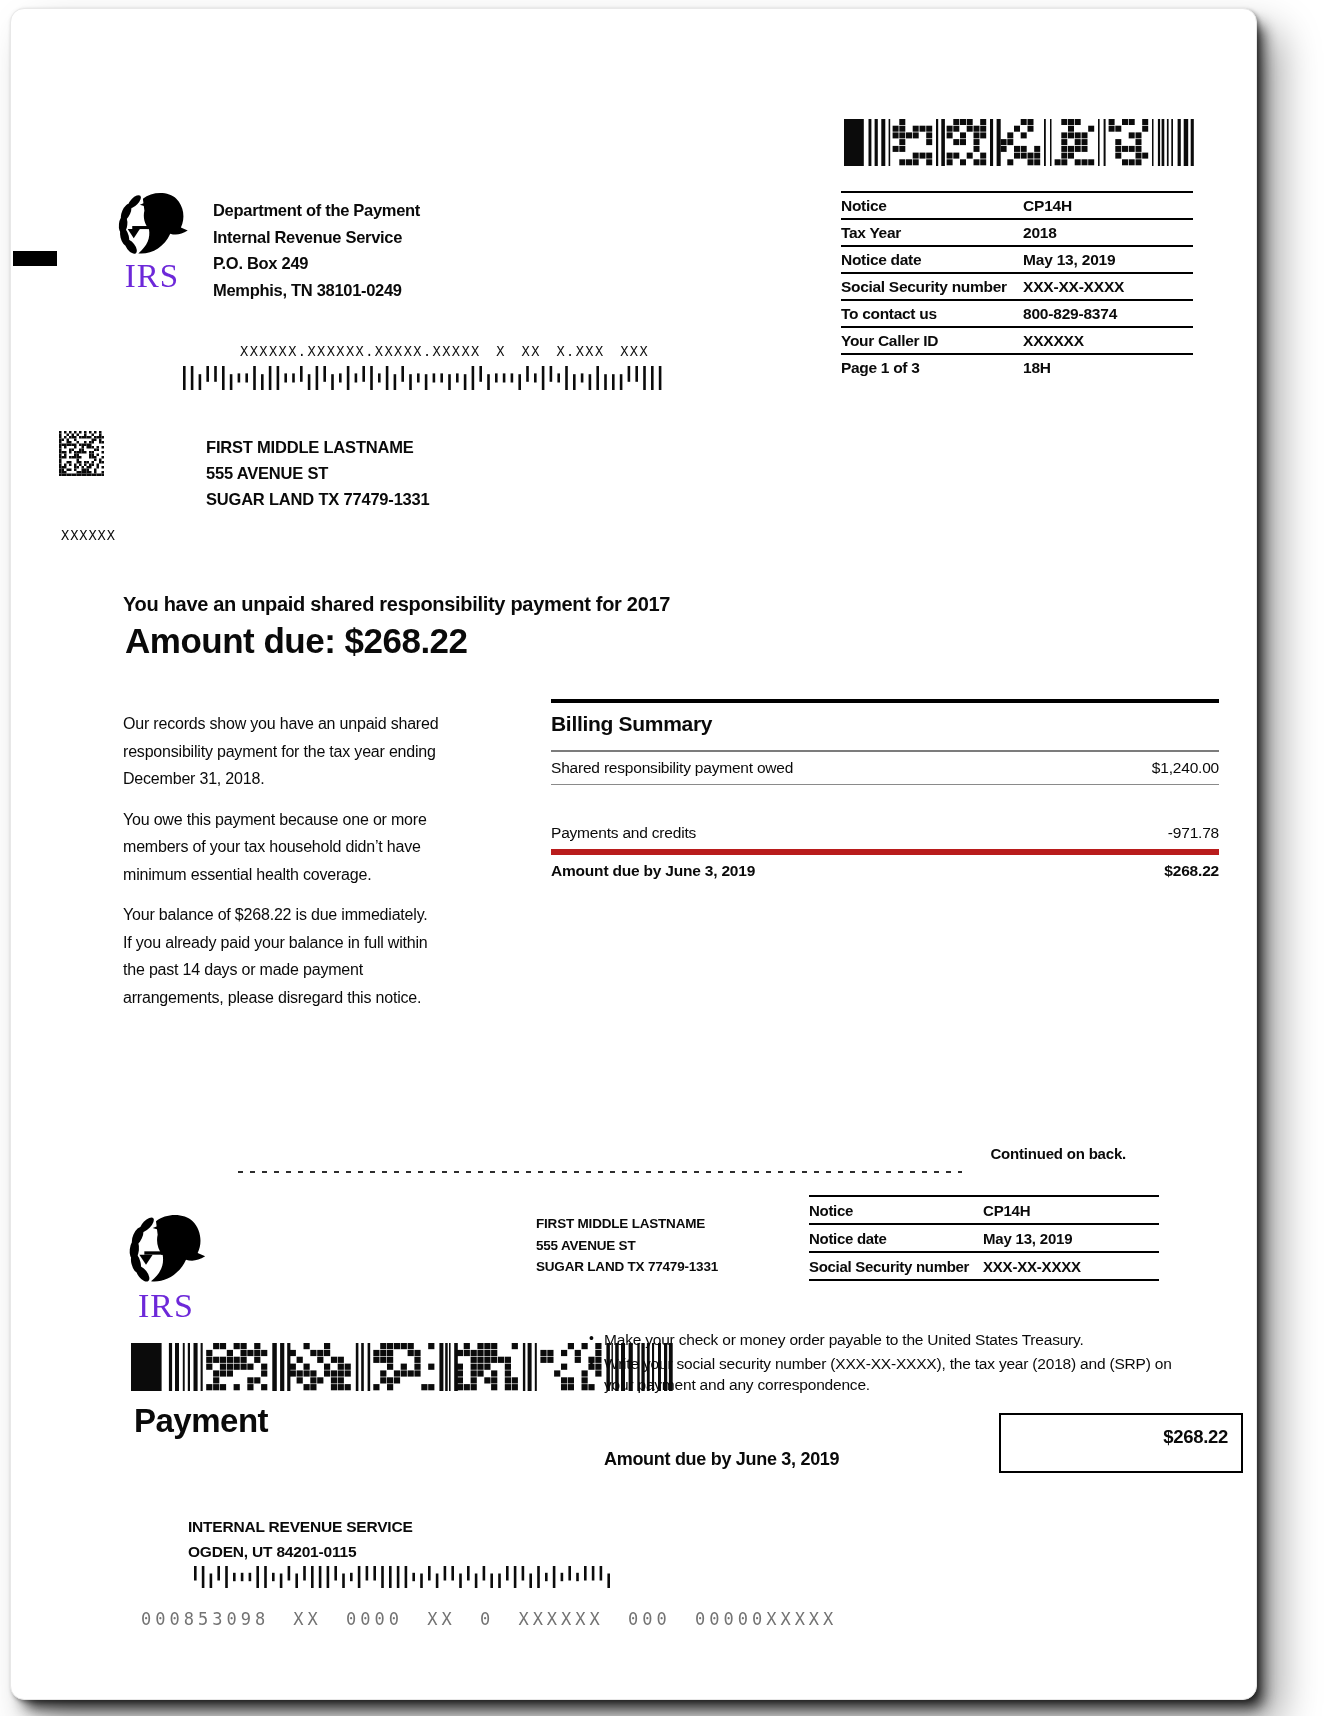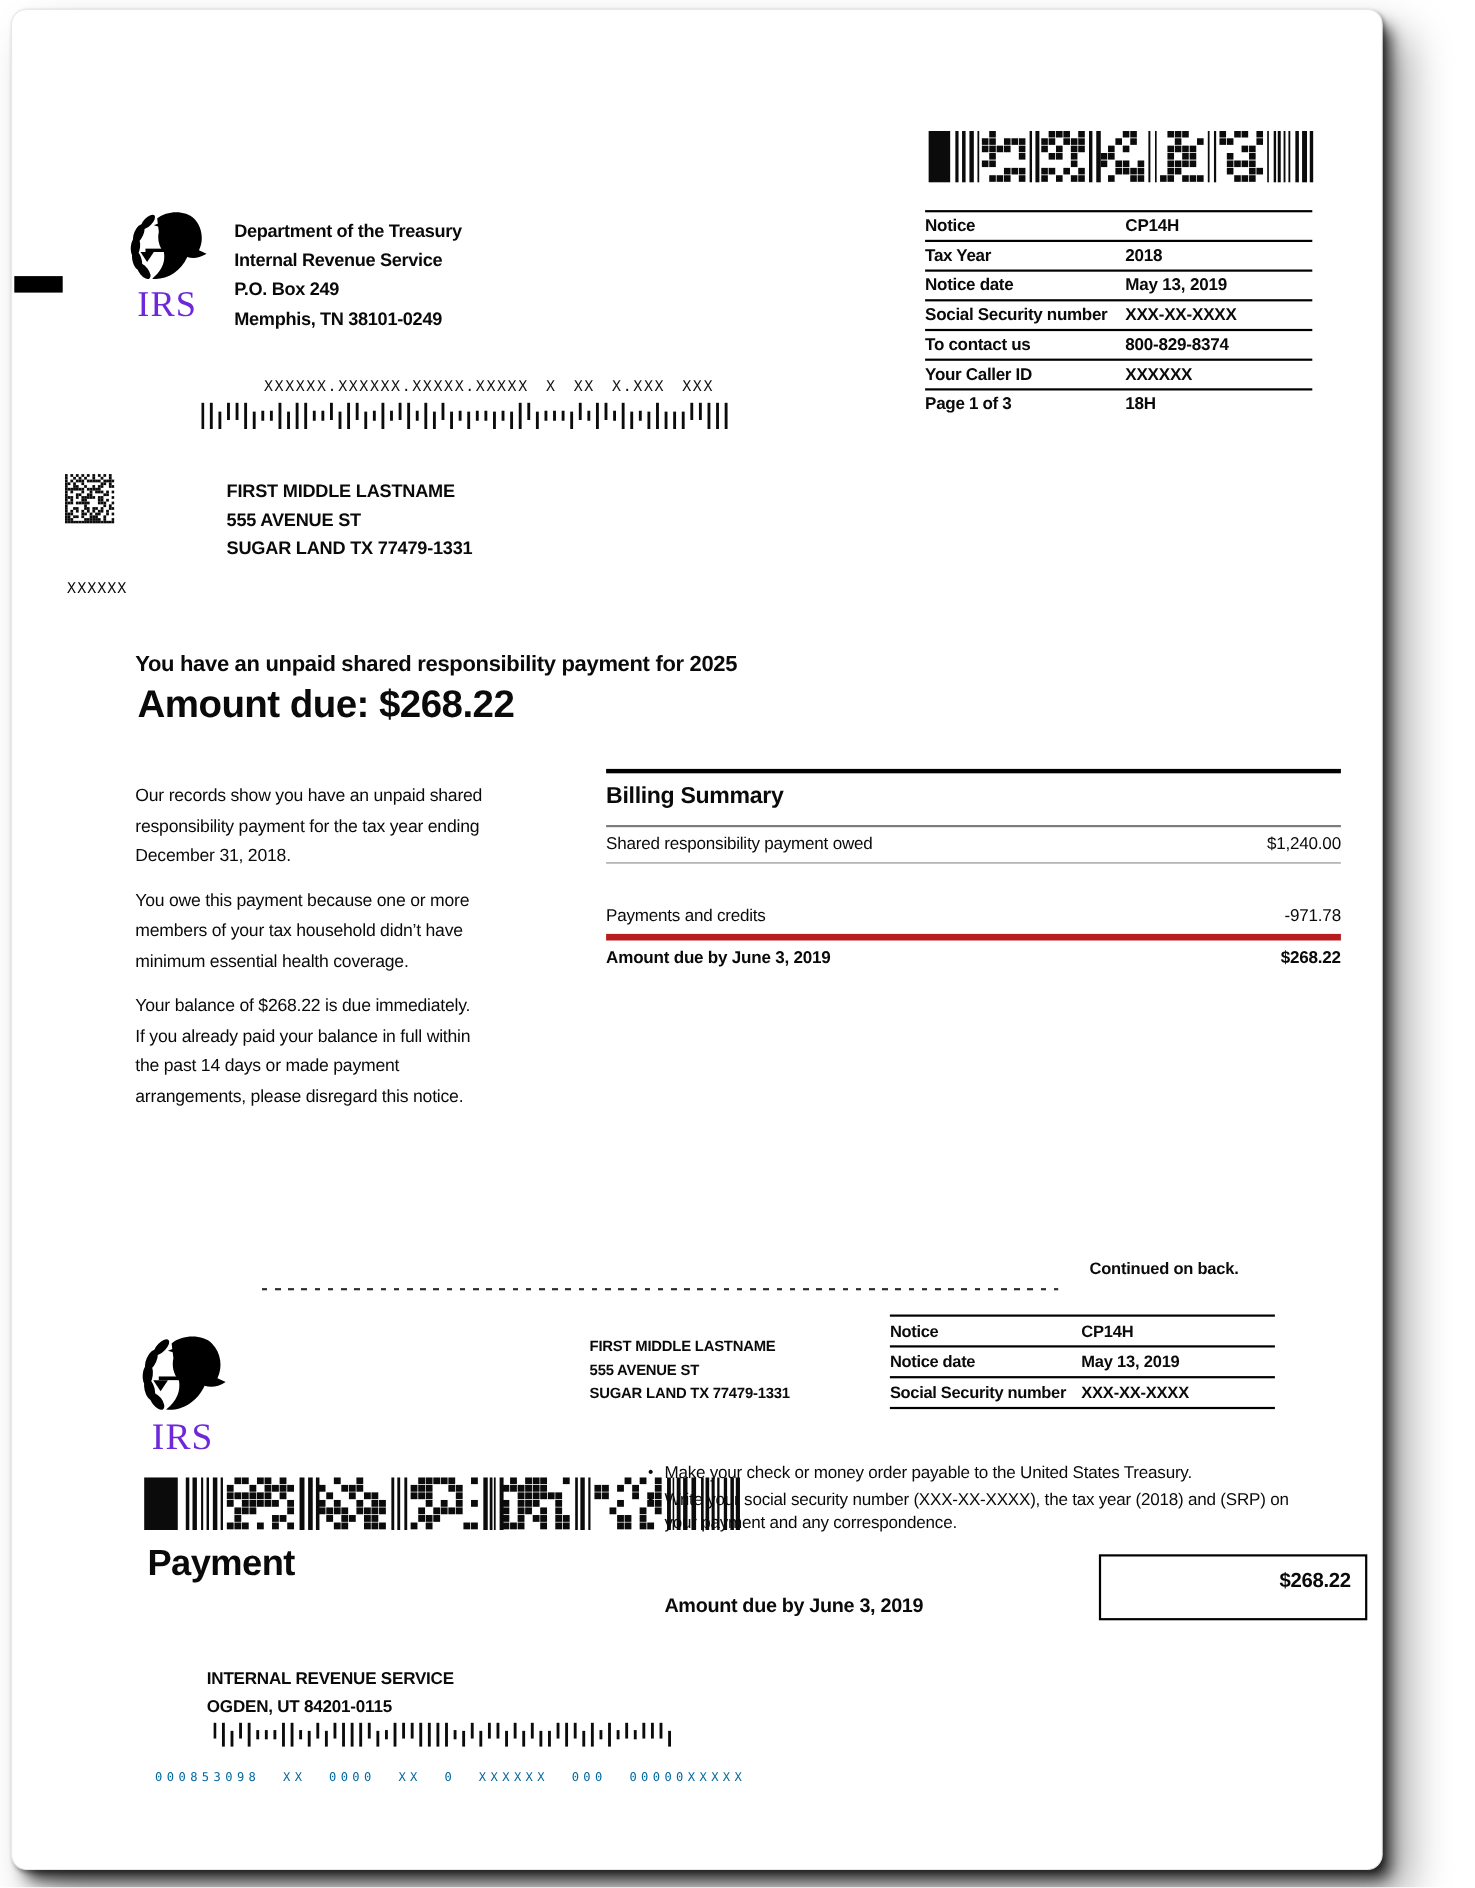--- a/index.html
+++ b/index.html
@@ -63,21 +63,21 @@
   .payment-title{left:123px;top:1393px;font-size:33px;font-weight:700;letter-spacing:-.5px;}
   .bullets{left:578px;top:1320px;width:660px;font-size:15.5px;line-height:21.5px;letter-spacing:-.2px;}
   .bullet{position:relative;padding-left:15px;margin-bottom:2px;white-space:pre-line;}
   .bullet::before{content:"\2022";position:absolute;left:0;top:-1px;font-size:14px;}
   .stub-amount-label{left:593px;top:1440px;font-size:18px;font-weight:700;letter-spacing:-.3px;}
   .amount-box{left:988px;top:1404px;width:244px;height:60px;border:2.5px solid #000;box-sizing:border-box;}
   .amount-box-value{position:absolute;right:13px;top:11px;font-size:18.5px;font-weight:700;letter-spacing:-.3px;}
   .remit{left:177px;top:1505px;font-size:15.5px;line-height:25px;font-weight:700;letter-spacing:-.2px;}
   .imb2{left:183px;top:1557px;width:420px;height:22px;}
   .ocrline{left:130px;top:1600px;font-family:"DejaVu Sans Mono","Liberation Mono",monospace;
-           font-size:11px;letter-spacing:4px;word-spacing:10px;color:#0369a1;}
+           font-size:17px;letter-spacing:4px;word-spacing:10px;color:#737373;}
 </style>
 </head>
 <body>
 
 <div class="stage">
   <div class="page">
 
     <div class="edge-mark"></div>
 
     <div class="barcode-top"><svg width="360" height="47" fill="#0b0b0b">
@@ -226,21 +226,21 @@
         <path d="M44 14 L34 18 L44 21 Z"></path>
         <rect x="24" y="46" width="44" height="4"></rect>
         <rect x="44" y="34" width="4" height="16"></rect>
         <path d="M18 50 L26 62 L34 50 Z"></path>
         <path d="M58 50 L66 62 L74 50 Z"></path>
       </svg>
       <div class="logo-text">IRS</div>
     </div>
 
     <div class="agency">
-      <div>Department of the Treasury</div>
+      <div>Department of the Payment</div>
       <div>Internal Revenue Service</div>
       <div>P.O. Box 249</div>
       <div>Memphis, TN 38101-0249</div>
     </div>
 
     <div class="info-table">
       <div class="info-row">
         <span class="info-label">Notice</span>
         <span class="info-value">CP14H</span>
       </div>
@@ -515,21 +515,21 @@
         </svg></div>
 
     <div class="recipient">
       <div>FIRST MIDDLE LASTNAME</div>
       <div>555 AVENUE ST</div>
       <div>SUGAR LAND TX 77479-1331</div>
     </div>
 
     <div class="sidecode">XXXXXX</div>
 
-    <div class="headline">You have an unpaid shared responsibility payment for 2025</div>
+    <div class="headline">You have an unpaid shared responsibility payment for 2017</div>
     <div class="amount-heading">Amount due: $268.22</div>
 
     <div class="paras">
       <p>Our records show you have an unpaid shared
 responsibility payment for the tax year ending
 December 31, 2018.</p>
       <p>You owe this payment because one or more
 members of your tax household didn’t have
 minimum essential health coverage.</p>
       <p>Your balance of $268.22 is due immediately.

